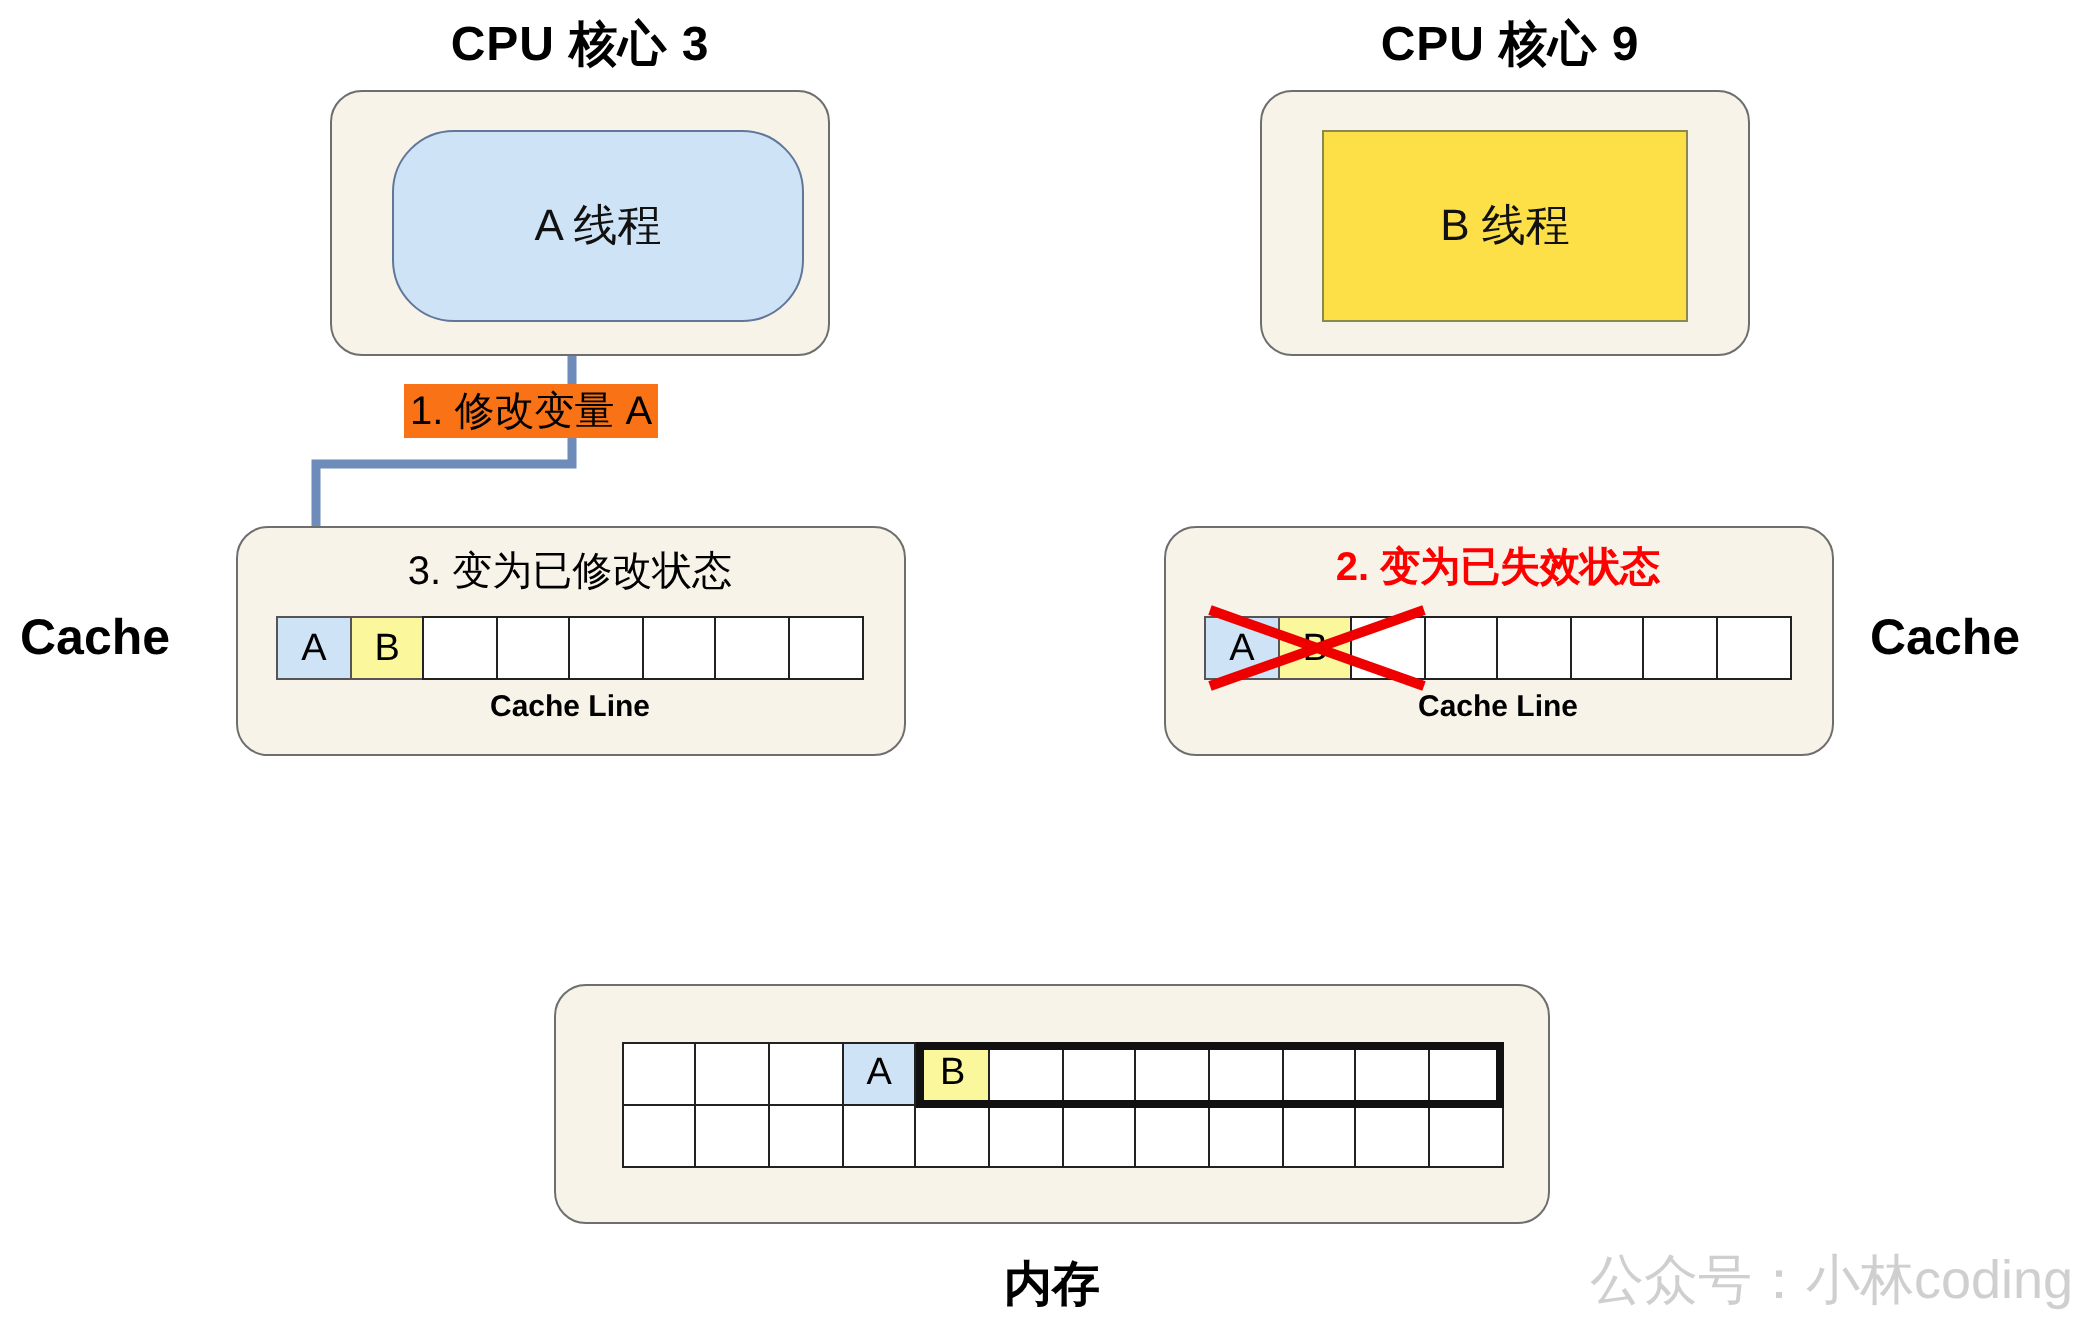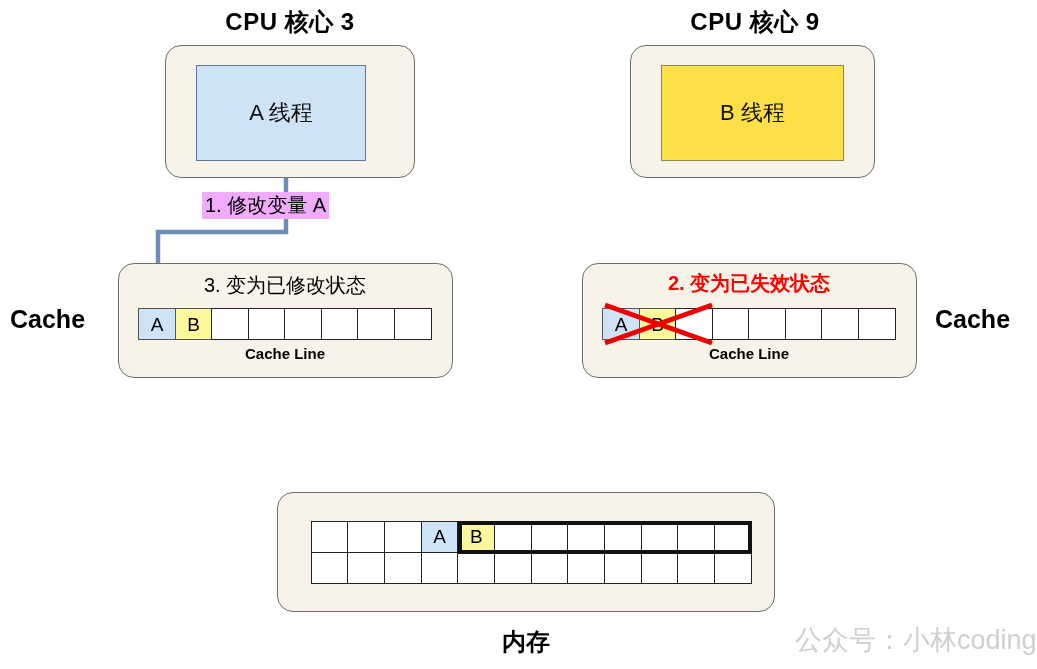--- a/index.html
+++ b/index.html
@@ -114,21 +114,21 @@
     width: 1037px;
     height: 669px;
     pointer-events: none;
   }
 
   
   .step-label {
     position: absolute;
     font-size: 20px;
     white-space: nowrap;
-    background: #f0abfc;
+    background: #f97316;
     padding: 0 3px;
   }
 
   
   .mem-grid {
     position: absolute;
     display: grid;
     box-sizing: border-box;
   }
   .mem-cell {
@@ -170,21 +170,21 @@
 </style>
 </head>
 <body>
 
 <div class="stage">
 
   <div class="core-title" style="left:165px; top:6px; width:250px;">CPU 核心 3</div>
 
   <div class="panel" style="left:165px; top:45px; width:250px; height:133px;">
   </div>
-  <div class="thread-box blue" style="left:196px; top:65px; width:170px; height:96px;">
+  <div class="thread-box blue" style="left:196px; top:65px; width:206px; height:96px;border-radius:31px;">
     <span>A 线程</span>
   </div>
 
   <div class="core-title" style="left:630px; top:6px; width:250px;">CPU 核心 9</div>
 
   <div class="panel" style="left:630px; top:45px; width:245px; height:133px;">
   </div>
   <div class="thread-box yellow" style="left:661px; top:65px; width:183px; height:96px;">
     <span>B 线程</span>
   </div>

